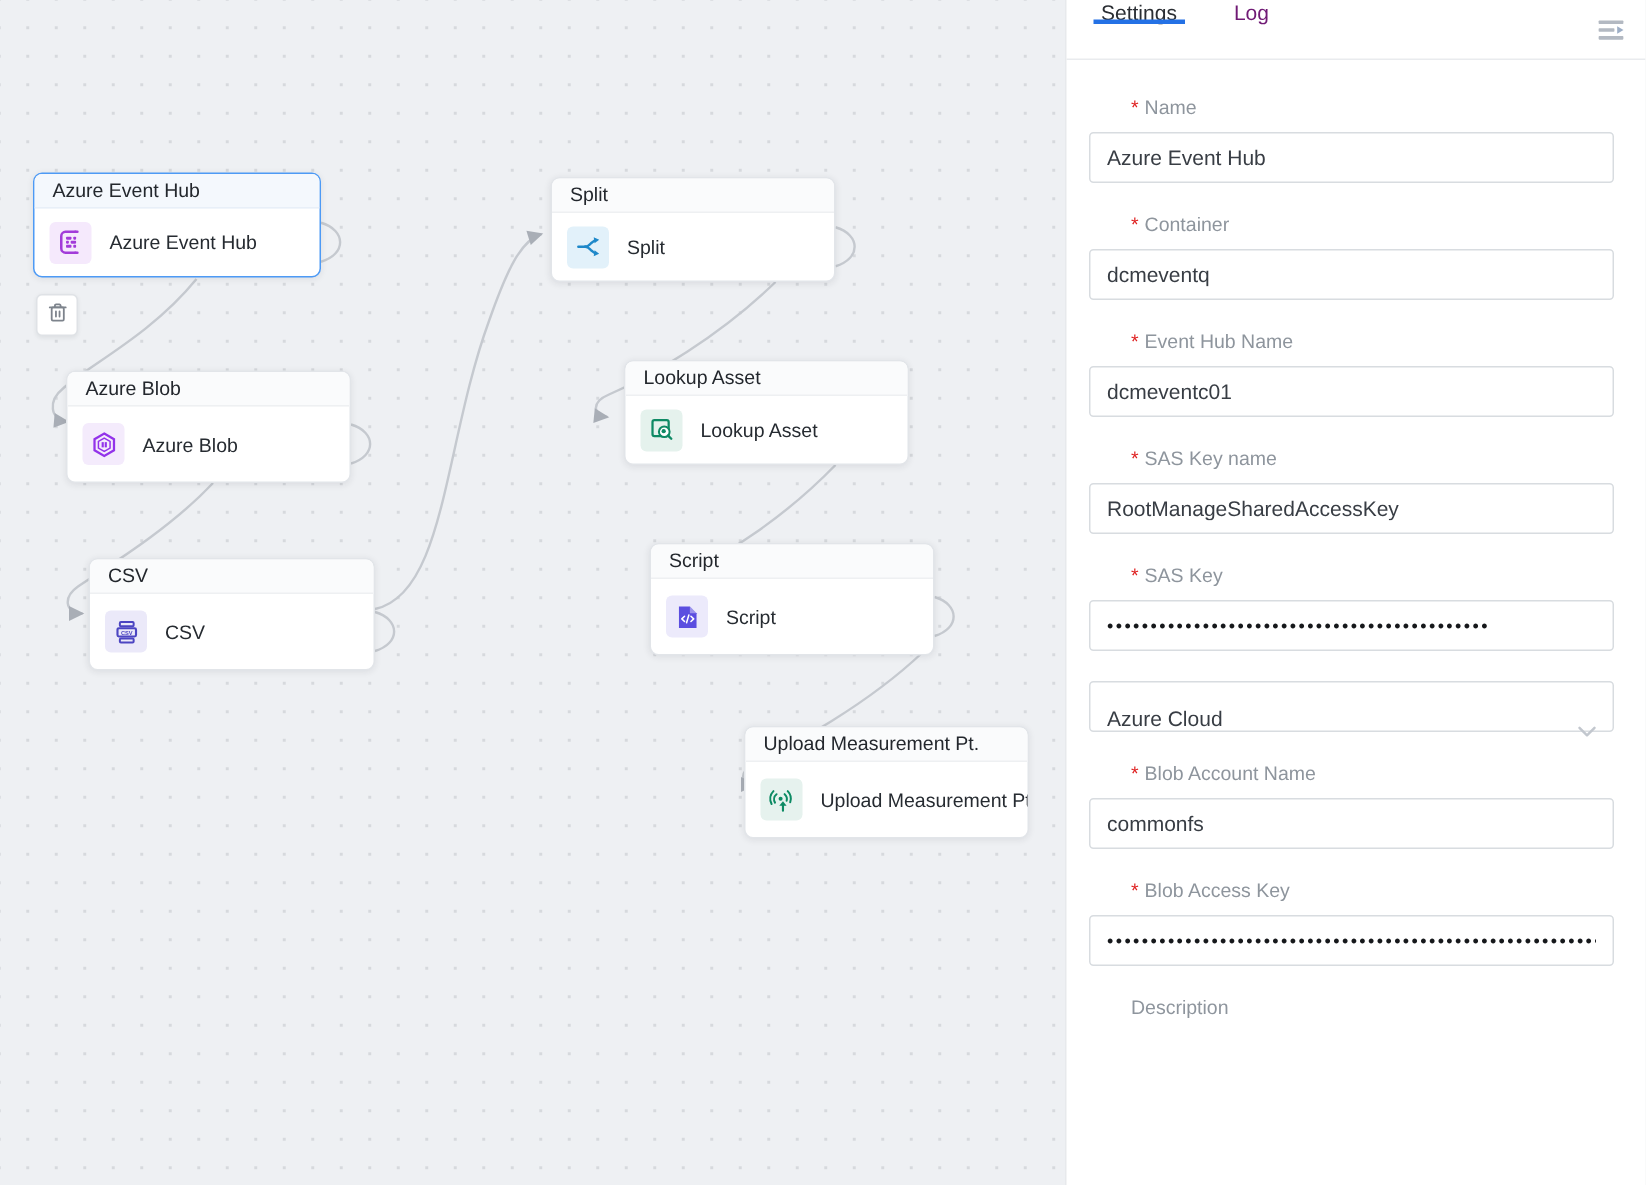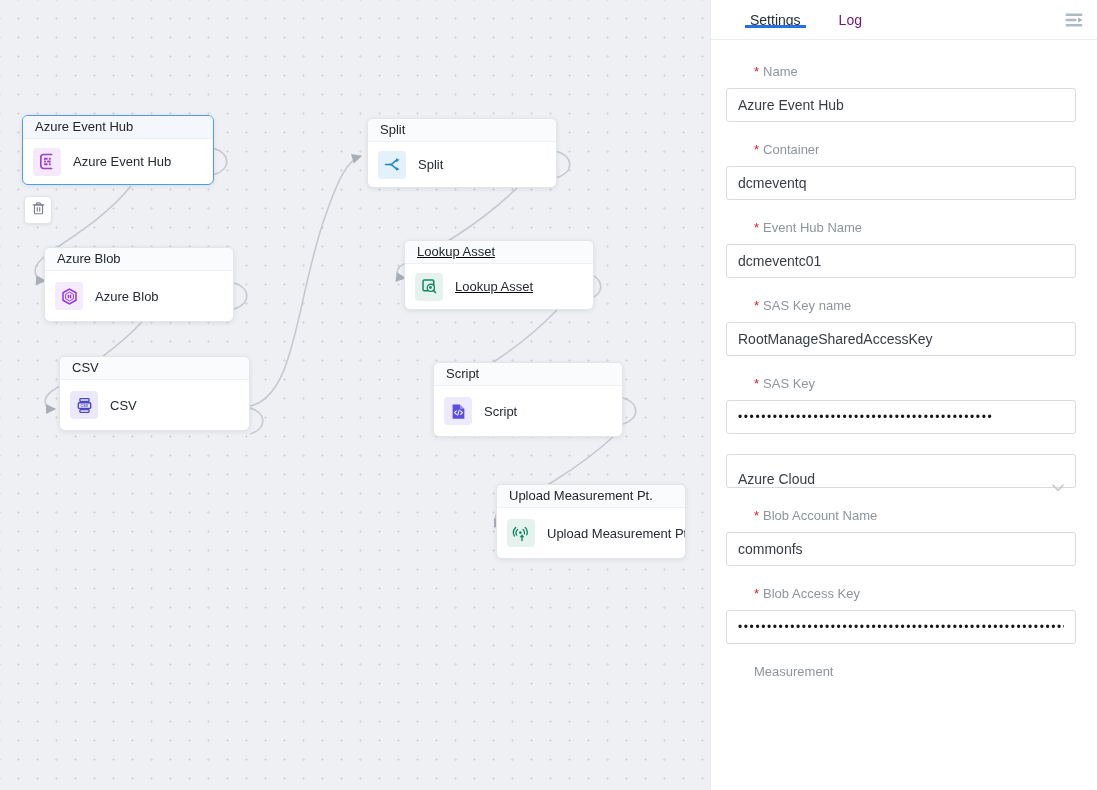--- a/index.html
+++ b/index.html
@@ -35,21 +35,21 @@
     background:#fff; border:1px solid #dfe2e6; border-radius:4px;
     box-shadow:0 1px 3px rgba(30,34,40,.08); cursor:pointer; padding:0;
     display:flex; align-items:center; justify-content:center;
   }
   .trash-btn svg { width:17px; height:17px; }
 
   
   .panel { width:387px; flex:0 0 387px; background:#fff; border-left:1px solid #e7e9ec; display:flex; flex-direction:column; }
   .panel-header {
     height:40px; flex:0 0 40px; border-bottom:1px solid #e9ebee;
-    display:flex; align-items:center; padding-left:34px; position:relative;
+    display:flex; align-items:flex-start; padding-left:18px; position:relative;
   }
   .tab {
     position:relative; display:flex; align-items:center; padding:0 5px; margin-right:28px;
     font-size:14px; color:#701a75; cursor:pointer; user-select:none;
   }
   .tab.active { color:#2a2e33; }
   .tab.active::after { content:""; position:absolute; left:0; right:0; bottom:0; height:3px; background:#2471e5; }
   .collapse-btn { position:absolute; right:12px; top:9px; width:22px; height:22px; cursor:pointer; background:none; border:none; padding:0; }
   .collapse-btn svg { width:22px; height:22px; }
 
@@ -137,35 +137,35 @@
               <svg viewBox="0 0 24 24" xmlns="http://www.w3.org/2000/svg">
                 <path d="M12 2.6l8.2 4.7v9.4L12 21.4l-8.2-4.7V7.3z" fill="none" stroke="#9333EA" stroke-width="1.9"></path>
                 <path d="M12 6.4l4.9 2.8v5.6L12 17.6l-4.9-2.8V9.2z" fill="none" stroke="#9333EA" stroke-width="1.25"></path>
                 <rect x="9.8" y="9.8" width="1.8" height="4.4" fill="#9333EA"></rect>
                 <rect x="12.4" y="9.8" width="1.8" height="4.4" fill="#9333EA"></rect>
               </svg>
             </span>
             <span class="node-label">Azure Blob</span>
           </div>
         </div>
-        <div class="node" style="left: 404px; top: 240px; width: 190px; height: 70px; text-decoration: underline;">
+        <div class="node" style="left: 416px; top: 240px; width: 190px; height: 70px;">
           <div class="node-header">Lookup Asset</div>
           <div class="node-body">
             <span class="tile" style="background: rgb(229, 242, 237);">
               <svg viewBox="0 0 24 24" xmlns="http://www.w3.org/2000/svg">
                 <rect x="3.8" y="3.8" width="13.6" height="13.6" rx="1.6" fill="none" stroke="#0F8A65" stroke-width="1.9"></rect>
                 <circle cx="13.7" cy="13.7" r="4.5" fill="#FFFFFF" stroke="#0F8A65" stroke-width="1.7"></circle>
                 <circle cx="13.2" cy="13.2" r="1.8" fill="#0F8A65"></circle>
                 <path d="M16.9 16.9l2.7 2.7" stroke="#0F8A65" stroke-width="2" stroke-linecap="round"></path>
               </svg>
             </span>
             <span class="node-label">Lookup Asset</span>
           </div>
         </div>
-        <div class="node" style="left: 59px; top: 356px; width: 191px; height: 75px;">
+        <div class="node" style="left: 59px; top: 372px; width: 191px; height: 75px;">
           <div class="node-header">CSV</div>
           <div class="node-body">
             <span class="tile" style="background: rgb(235, 233, 249);">
               <svg viewBox="0 0 24 24" xmlns="http://www.w3.org/2000/svg">
                 <g fill="none" stroke="#4C45C2">
                   <rect x="6.2" y="3.4" width="11.6" height="3.6" rx="0.9" stroke-width="1.7"></rect>
                   <rect x="4.2" y="8.6" width="15.6" height="7" rx="1.2" stroke-width="1.8"></rect>
                   <rect x="6.2" y="17.2" width="11.6" height="3.4" rx="0.9" stroke-width="1.7"></rect>
                 </g>
                 <text x="12" y="13.9" text-anchor="middle" font-size="4.8" font-weight="bold" fill="#4C45C2" font-family="Liberation Sans, sans-serif">CSV</text>
@@ -242,18 +242,18 @@
           <div class="tselect">
             <span>Azure Cloud</span>
             <span class="chev"><svg viewBox="0 0 12 8" xmlns="http://www.w3.org/2000/svg">
                 <path d="M1 1.2l5 5 5-5" fill="none" stroke="#C2C7CE" stroke-width="1.6" stroke-linecap="round" stroke-linejoin="round"></path>
               </svg></span>
           </div>
         </div>
         <div class="fgroup"><div class="flabel"><span class="req">*</span><span>Blob Account Name</span></div><input type="text" class="tinput" value="commonfs" style=""></div>
         <div class="fgroup"><div class="flabel"><span class="req">*</span><span>Blob Access Key</span></div><input type="text" class="tinput masked" value="••••••••••••••••••••••••••••••••••••••••••••••••••••••••••••••••••••••" style=""></div>
         <div class="fgroup">
-          <div class="flabel"><span>Measurement</span></div>
+          <div class="flabel"><span>Description</span></div>
         </div>
       </div>
   </div>
 
 </div>
 
 </body></html>

